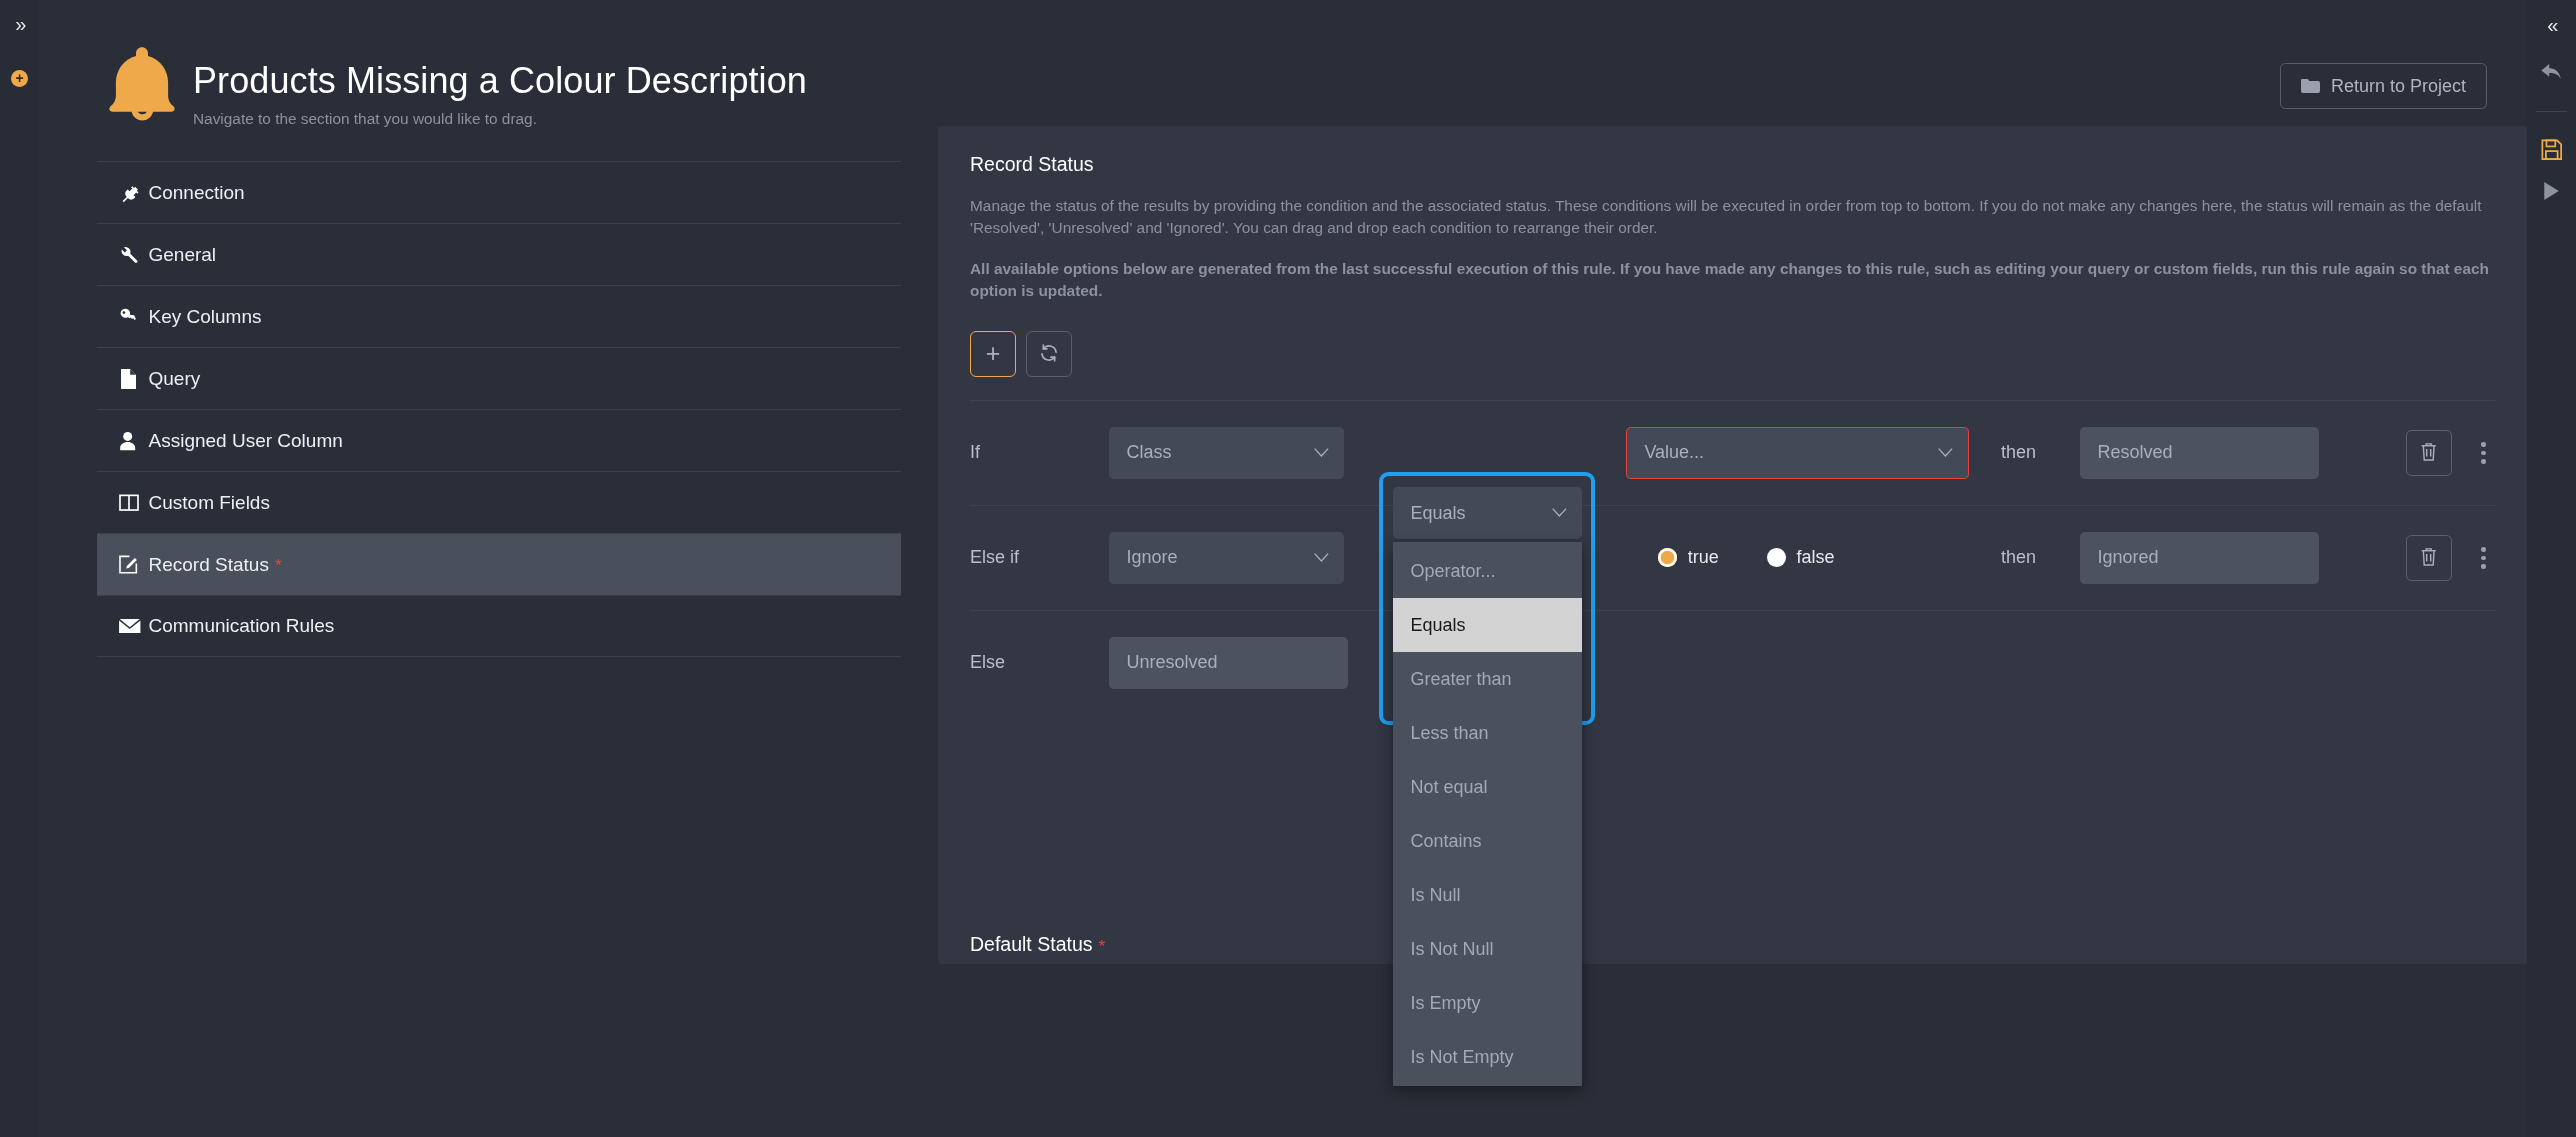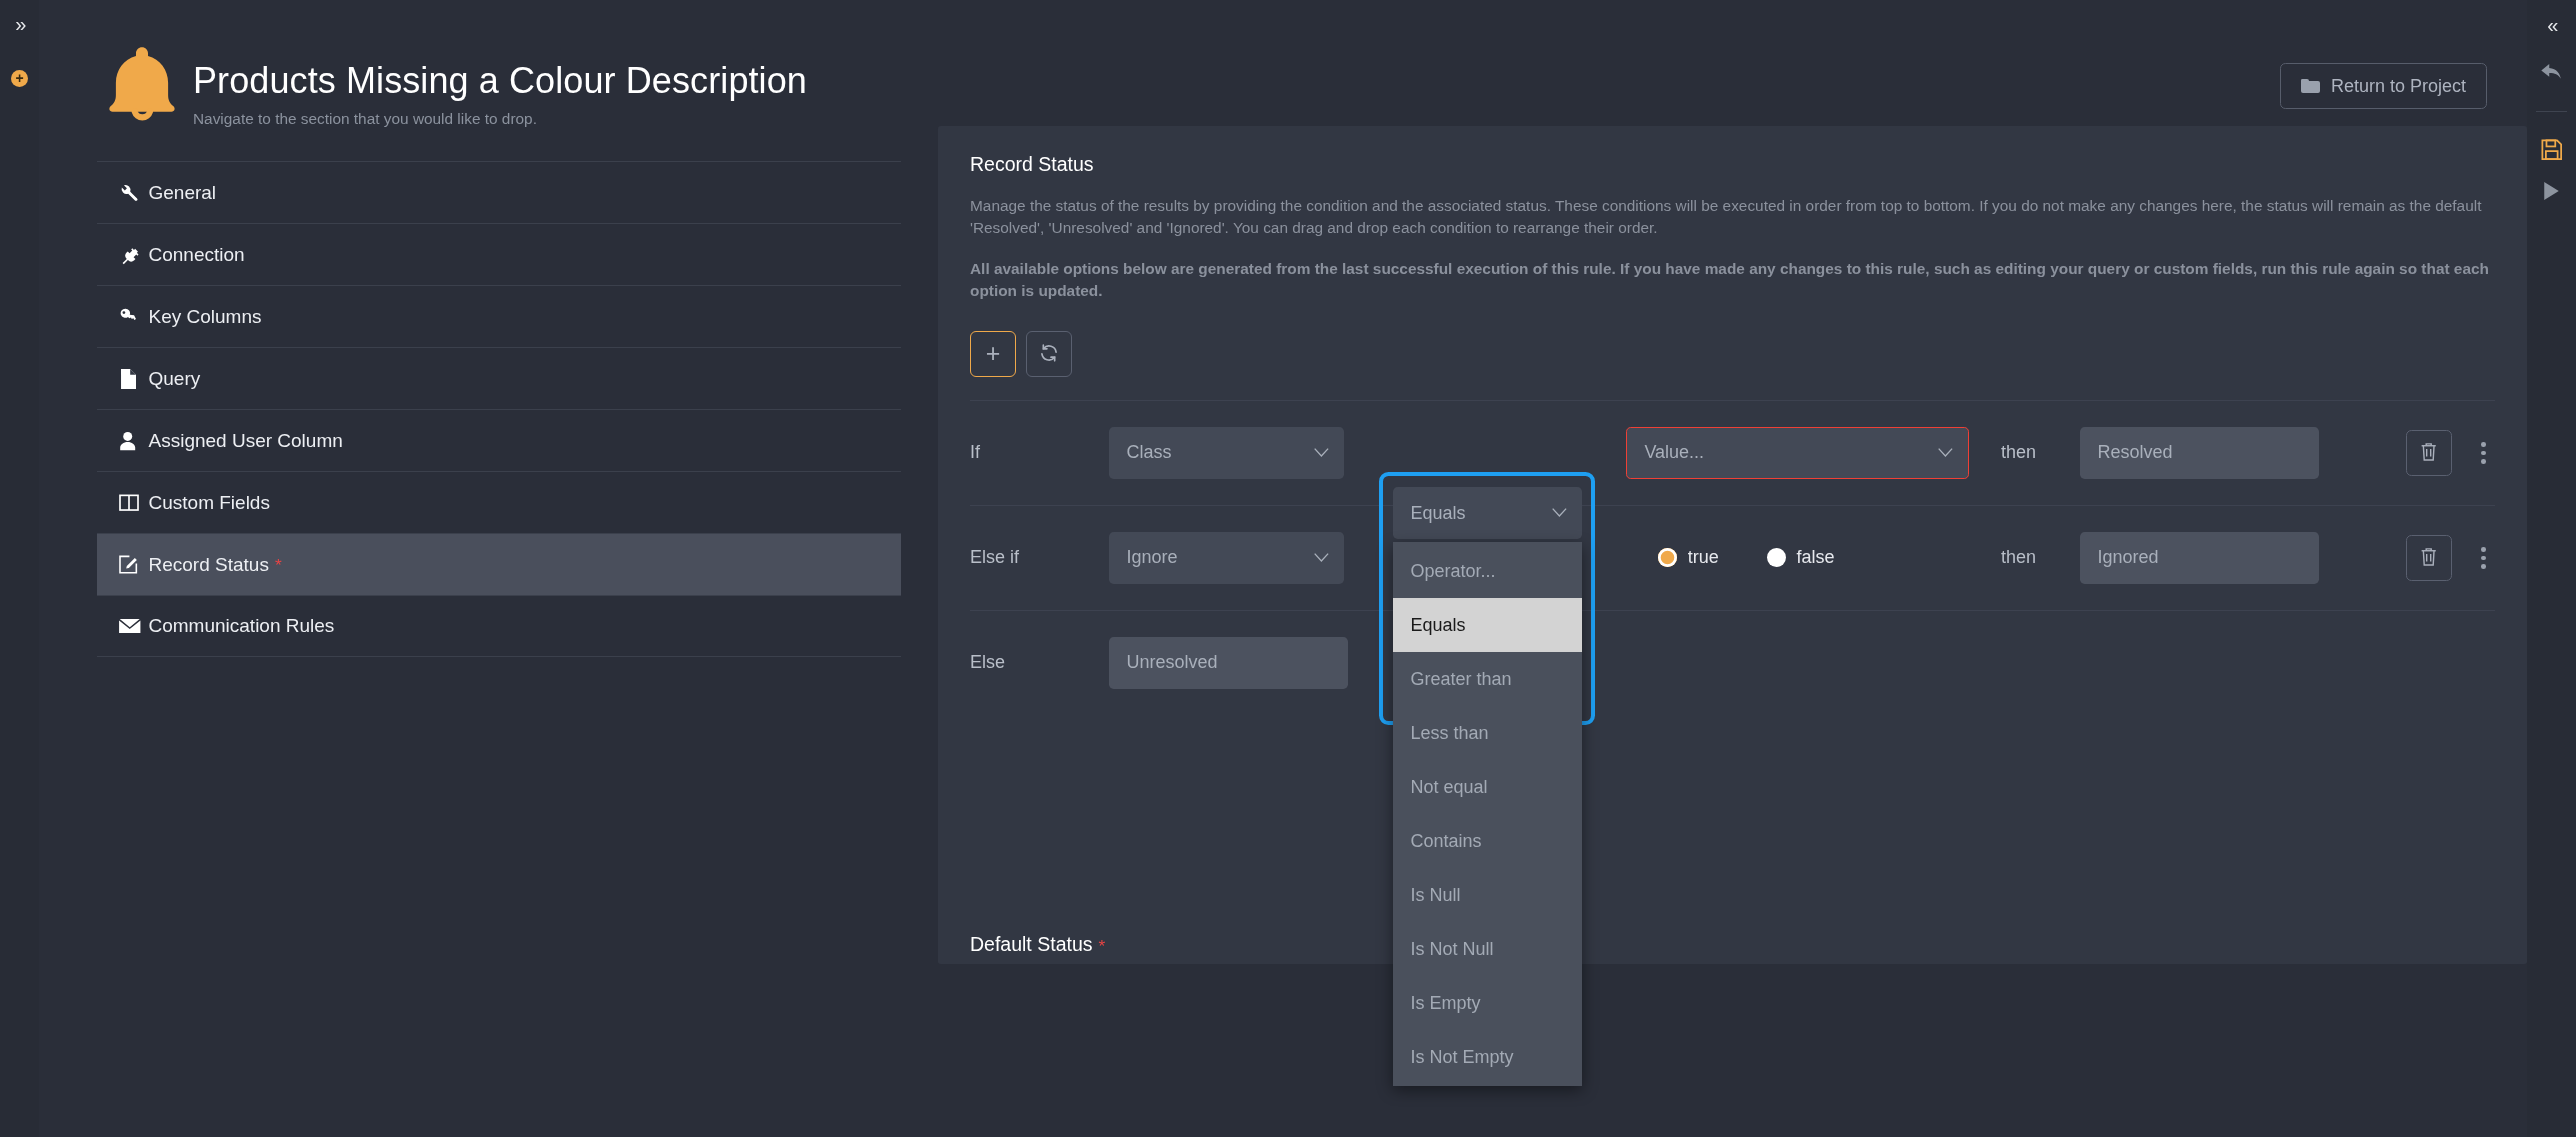--- a/index.html
+++ b/index.html
@@ -255,46 +255,46 @@
 
     <div class="header">
       <div class="bell-wrap">
         <svg width="74" height="79" viewBox="0 0 110 118" xmlns="http://www.w3.org/2000/svg">
           <path d="M55 8 c5 0 9 4 9 9 v4 c18 5 30 21 30 40 v18 c0 8 3 13 8 17 3 3 2 8-3 8 H11 c-5 0-6-5-3-8 5-4 8-9 8-17 V61 c0-19 12-35 30-40 v-4 c0-5 4-9 9-9 z" fill="#f0a94a"></path>
           <path d="M44 104 a12 12 0 0 0 23 0" fill="none" stroke="#f0a94a" stroke-width="9" stroke-linecap="round"></path>
         </svg>
       </div>
       <div class="title-block">
         <div class="page-title">Products Missing a Colour Description</div>
-        <div class="page-sub">Navigate to the section that you would like to drop.</div>
+        <div class="page-sub">Navigate to the section that you would like to drag.</div>
       </div>
       <div class="return-btn">
         <span class="folder-ico"></span>
         <span>Return to Project</span>
       </div>
     </div>
 
     <div class="nav-list">
 
       <div class="nav-item">
         <span class="nav-ico">
           <svg width="20" height="20" viewBox="0 0 24 24" fill="#fff">
+              <path d="M19.4 4.6l-1.4 1.4-2-2-1.4 1.4 1.3 1.3-3.2 3.2-2.2-2.2-1.4 1.4a5.5 5.5 0 0 0 .2 7.6l-5 5 1.4 1.4 5-5a5.5 5.5 0 0 0 7.6.2l1.4-1.4-2.2-2.2 3.2-3.2 1.3 1.3 1.4-1.4-2-2 1.4-1.4z"></path>
+            </svg>
+        </span>
+        <span class="nav-label">Connection</span>
+      </div>
+
+      <div class="nav-item">
+        <span class="nav-ico">
+          <svg width="20" height="20" viewBox="0 0 24 24" fill="#fff">
               <path d="M21.7 18.6l-8.2-8.2a6 6 0 0 0-7.6-7.6l3.6 3.6-2.5 2.5-3.6-3.6a6 6 0 0 0 7.6 7.6l8.2 8.2a1.6 1.6 0 0 0 2.3 0l.2-.2a1.6 1.6 0 0 0 0-2.3z"></path>
             </svg>
         </span>
         <span class="nav-label">General</span>
-      </div>
-
-      <div class="nav-item">
-        <span class="nav-ico">
-          <svg width="20" height="20" viewBox="0 0 24 24" fill="#fff">
-              <path d="M19.4 4.6l-1.4 1.4-2-2-1.4 1.4 1.3 1.3-3.2 3.2-2.2-2.2-1.4 1.4a5.5 5.5 0 0 0 .2 7.6l-5 5 1.4 1.4 5-5a5.5 5.5 0 0 0 7.6.2l1.4-1.4-2.2-2.2 3.2-3.2 1.3 1.3 1.4-1.4-2-2 1.4-1.4z"></path>
-            </svg>
-        </span>
-        <span class="nav-label">Connection</span>
       </div>
 
       <div class="nav-item">
         <span class="nav-ico">
           <svg width="20" height="20" viewBox="0 0 24 24" fill="#fff">
               <path d="M7.5 2a5.5 5.5 0 1 0 3.3 9.9l1.6 1.6 2-1 .9 1.9 2-.9 1 2 2.1-1-2.3-4.6-5.2-.5A5.5 5.5 0 0 0 7.5 2zm-1.6 3a1.7 1.7 0 1 1 0 3.4 1.7 1.7 0 0 1 0-3.4z"></path>
             </svg>
         </span>
         <span class="nav-label">Key Columns</span>
       </div>

